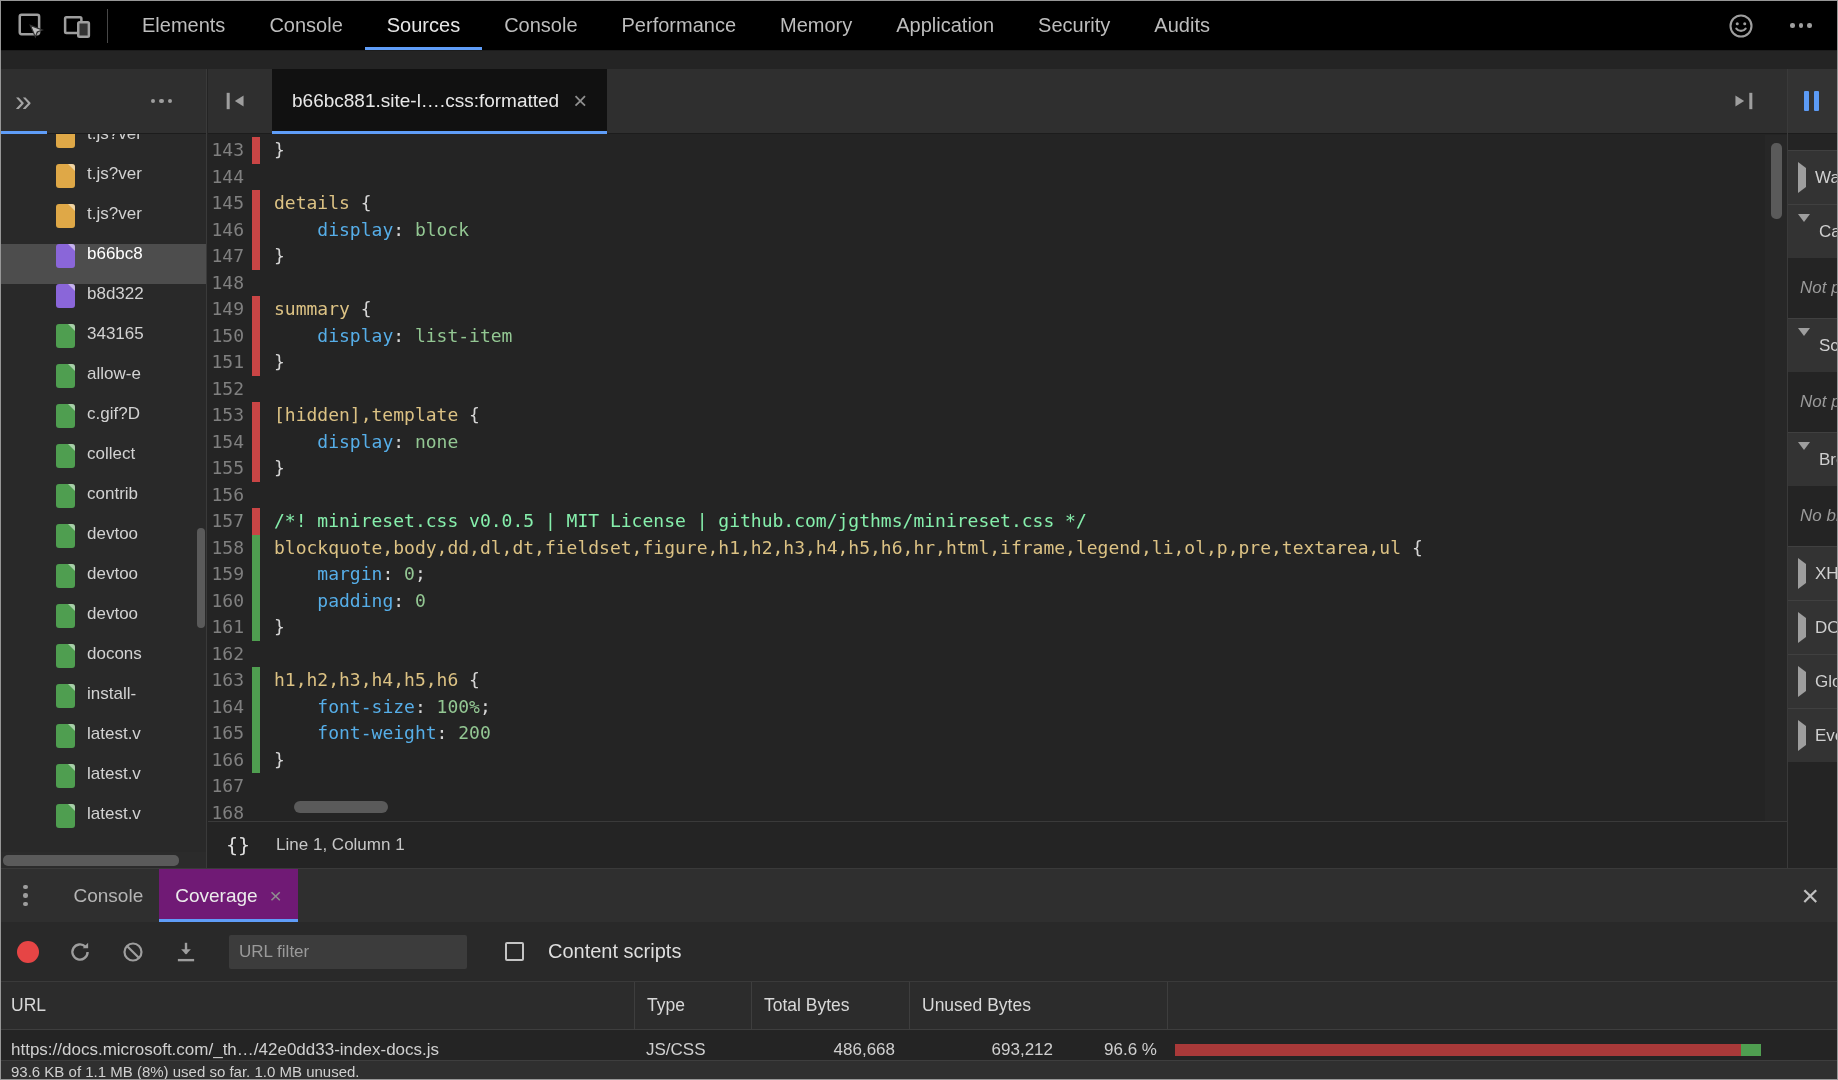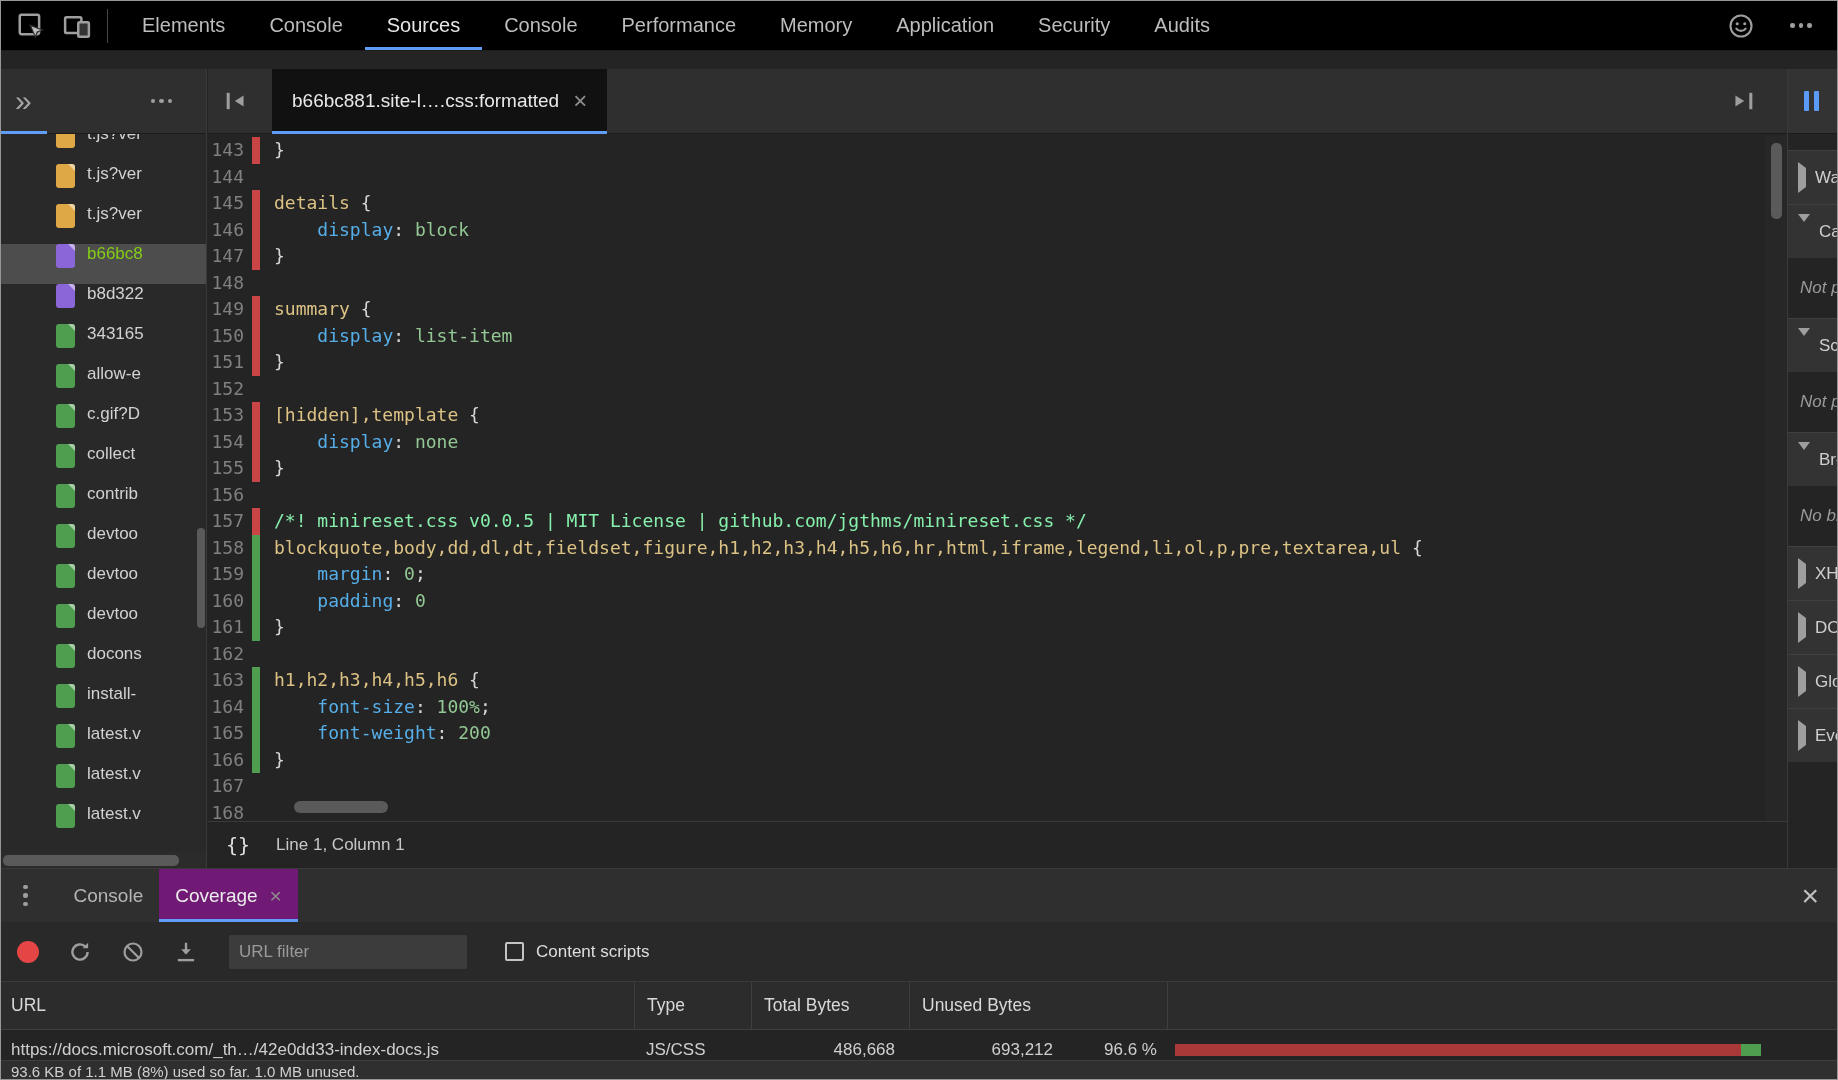--- a/index.html
+++ b/index.html
@@ -30,21 +30,21 @@
   .nav{position:absolute;left:0;top:68px;width:206px;height:799px;background:#292929;
        overflow:hidden;border-right:1px solid #3a3a3a}
   .nav-header{position:absolute;top:0;left:0;right:0;height:65px;background:#2f2f2f;
               border-bottom:1px solid #1c1c1c;z-index:3;display:flex;align-items:center}
   .chev{font-size:30px;color:#a5a5a5;margin-left:14px;line-height:1}
   .nav-header .nav-more{margin-left:auto;margin-right:34px}
   .nav-header::after{content:"";position:absolute;left:0;bottom:-1px;width:46px;height:3px;background:var(--blue)}
   .file-list{position:absolute;top:55px;left:0;right:0;z-index:1}
   .frow{height:40px;display:flex;padding-left:55px;font-size:17px;
         color:#d2d2d2;white-space:nowrap;overflow:hidden}
-  .frow.sel{background:#4d4d4d;color:#84cc16}
+  .frow.sel{background:#4d4d4d;color:#ffffff}
   .ficon{width:19px;height:24px;border-radius:3px;margin-right:12px;position:relative;flex:0 0 auto}
   .ficon::after{content:"";position:absolute;top:0;right:0;border-top:7px solid rgba(255,255,255,.5);
                 border-left:7px solid transparent;border-radius:0 3px 0 0}
   .f-js{background:#dfa847}.f-css{background:#8a66d9}.f-other{background:#4f9e50}
   .nav-vsb{position:absolute;right:1px;top:459px;width:8px;height:100px;background:#5a5a5a;border-radius:4px;z-index:4}
   .nav-hsb-track{position:absolute;left:0;right:0;bottom:0;height:16px;background:#2b2b2b;z-index:4}
   .nav-hsb{position:absolute;left:2px;bottom:2px;width:176px;height:11px;background:#5a5a5a;border-radius:5px}
 
   
   .editor{position:absolute;left:207px;top:68px;width:1579px;height:799px;background:#242424}
@@ -97,21 +97,21 @@
   .dtab.active::after{content:"";position:absolute;left:0;right:0;bottom:0;height:3px;background:var(--blue)}
   .dtab .xclose{font-size:21px}
   .drawer-close{margin-left:auto;margin-right:18px;font-size:30px;color:#c0c0c0;line-height:1}
   .dtoolbar{height:60px;display:flex;align-items:center;background:#292929;border-bottom:1px solid #3a3a3a}
   .rec{width:22px;height:22px;border-radius:50%;background:var(--recred);margin-left:16px;flex:0 0 auto}
   .ti{margin-left:28px;display:flex;align-items:center;justify-content:center}
   .urlfilter{margin-left:30px;width:238px;height:34px;background:#3c3c3c;border:none;border-radius:2px;
              color:#cfcfcf;font-size:17px;padding:0 10px;outline:none;font-family:"Liberation Sans",sans-serif}
   .urlfilter::placeholder{color:#9a9a9a}
   .cbx{width:19px;height:19px;border:2px solid #c4c4c4;border-radius:2px;margin-left:38px;flex:0 0 auto}
-  .cbx-label{margin-left:12px;font-size:17px;color:#dedede}
+  .cbx-label{margin-left:24px;font-size:20px;color:#dedede}
   .thead{height:48px;display:flex;background:#2c2c2c;border-bottom:1px solid #3e3e3e;align-items:stretch;
          font-size:17.5px;color:#d8d8d8}
   .hcell{display:flex;align-items:center}
   .c-url{width:633px;padding-left:10px}
   .c-type{width:117px;padding-left:12px;border-left:1px solid #3e3e3e}
   .c-total{width:158px;padding-left:12px;border-left:1px solid #3e3e3e}
   .c-unused{width:258px;padding-left:12px;border-left:1px solid #3e3e3e}
   .c-bar{flex:1;border-left:1px solid #3e3e3e}
   .tbody{height:30px;overflow:hidden;position:relative}
   .trow{height:40px;display:flex;align-items:center;font-size:17px;color:#cfcfcf}

